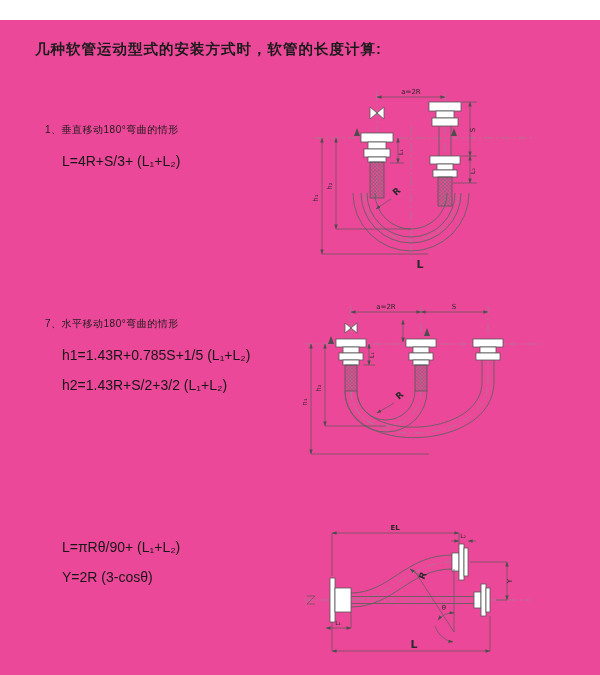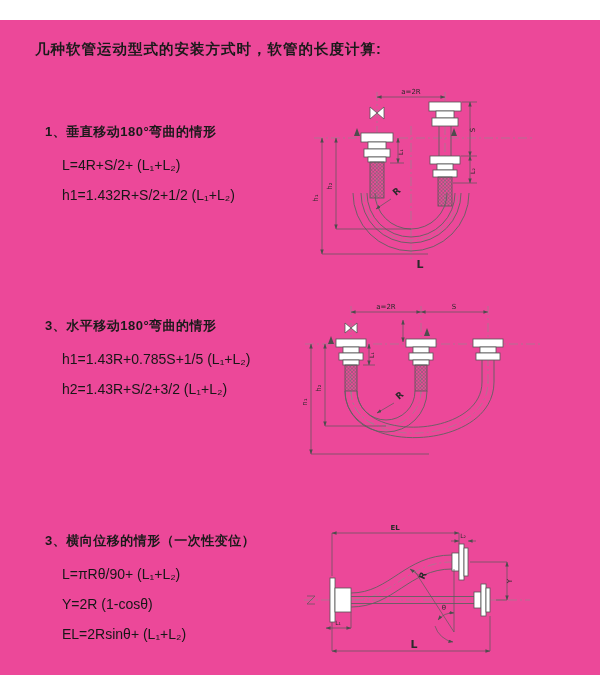--- a/index.html
+++ b/index.html
@@ -1,20 +1,20 @@
 <!DOCTYPE html>
 <html><head>
 <meta charset="utf-8">
 <style>
   html,body{margin:0;padding:0;background:#ffffff;}
   .page{position:relative;width:600px;height:675px;background:#ec4899;overflow:hidden;
         font-family:"Liberation Sans","DejaVu Sans",sans-serif;color:#1a1a1a;margin-top:20px;}
   .title{position:absolute;left:35px;top:20px;font-size:14.5px;font-weight:bold;letter-spacing:1px;}
   .sec{position:absolute;left:45px;width:270px;}
-  .sec-heading{font-size:13px;font-weight:bold;letter-spacing:0.5px;margin-bottom:9px;}
+  .sec-heading{font-size:10px;font-weight:normal;letter-spacing:0.5px;margin-bottom:9px;}
   .formula{font-size:14px;line-height:30px;padding-left:17px;white-space:nowrap;color:#171717;}
   .diag{position:absolute;}
   
   .dim{stroke:#5a5a5a;stroke-width:0.7;fill:none;}
   .cl{stroke:#8d8d8d;stroke-width:0.6;fill:none;stroke-dasharray:9 3 2 3;}
   .hose{stroke:#616161;stroke-width:0.9;fill:none;}
   .part{stroke:#555555;stroke-width:0.8;fill:#ffffff;}
   .hrect{stroke:#555555;stroke-width:0.8;}
   .arr{fill:#4d4d4d;stroke:none;}
   .lab{fill:#2a2a2a;font-family:"DejaVu Sans","Liberation Sans",sans-serif;font-size:7px;}
@@ -24,22 +24,21 @@
 </style>
 </head>
 <body>
 
 <div class="page">
 
   <div class="title">几种软管运动型式的安装方式时，软管的长度计算:</div>
 
   <section class="sec" style="top:103px">
     <div class="sec-heading">1、垂直移动180°弯曲的情形</div>
-    <div class="formula">L=4R+S/2+ (L₁+L₂)</div>
-    <div class="formula">h1=1.432R+S/2+1/2 (L₁+L₂)</div>
+    <div class="formula">L=4R+S/3+ (L₁+L₂)</div>
   </section>
 
   <svg class="diag" style="left:312px;top:66px" width="225" height="192" viewBox="0 0 225 192">
     <defs>
       <marker id="m1" markerWidth="7" markerHeight="5" refX="6.5" refY="2.5" orient="auto-start-reverse">
         <path d="M0,0 L7,2.5 L0,5 z" fill="#4d4d4d"></path>
       </marker>
       <pattern id="p1" patternUnits="userSpaceOnUse" width="3.5" height="3.5">
         <path d="M0,3.5 L3.5,0 M0,0 L3.5,3.5" stroke="#6a6a6a" stroke-width="0.55"></path>
       </pattern>
@@ -112,21 +111,21 @@
       <polygon class="arr" points="142,42 139,50 145,50"></polygon>
 
       <text class="lab lab-r" x="84" y="110" transform="rotate(-42 84 110)">R</text>
       <path class="dim" d="M79 113 L64 123" marker-end="url(#m1)"></path>
 
       <text class="lab lab-big" x="108" y="182" text-anchor="middle">L</text>
     </g>
   </svg>
 
   <section class="sec" style="top:297px">
-    <div class="sec-heading">3、水平移动180°弯曲的情形</div>
+    <div class="sec-heading">7、水平移动180°弯曲的情形</div>
     <div class="formula">h1=1.43R+0.785S+1/5 (L₁+L₂)</div>
     <div class="formula">h2=1.43R+S/2+3/2 (L₁+L₂)</div>
   </section>
 
   <svg class="diag" style="left:303px;top:282px" width="240" height="170" viewBox="0 0 240 170">
     <defs>
       <marker id="m2" markerWidth="7" markerHeight="5" refX="6.5" refY="2.5" orient="auto-start-reverse">
         <path d="M0,0 L7,2.5 L0,5 z" fill="#4d4d4d"></path>
       </marker>
       <pattern id="p2" patternUnits="userSpaceOnUse" width="3.5" height="3.5">
@@ -196,24 +195,22 @@
       <path class="dim" d="M100 18 V40" marker-start="url(#m2)" marker-end="url(#m2)"></path>
       <polygon class="arr" points="28,34 25,42 31,42"></polygon>
       <polygon class="arr" points="124,26 121,34 127,34"></polygon>
 
       <text class="lab lab-r" x="96" y="98" transform="rotate(-42 96 98)">R</text>
       <path class="dim" d="M91 101 L74 111" marker-end="url(#m2)"></path>
     </g>
   </svg>
 
   <section class="sec" style="top:512px">
-    <div class="sec-heading">3、横向位移的情形（一次性变位）</div>
     <div class="formula">L=πRθ/90+ (L₁+L₂)</div>
-    <div class="formula">Y=2R (1-cosθ)</div>
-    <div class="formula">EL=2Rsinθ+ (L₁+L₂)</div>
+    <div class="formula">Y=2R (3-cosθ)</div>
   </section>
 
   <svg class="diag" style="left:302px;top:500px" width="230" height="150" viewBox="0 0 230 150">
     <defs>
       <marker id="m3" markerWidth="7" markerHeight="5" refX="6.5" refY="2.5" orient="auto-start-reverse">
         <path d="M0,0 L7,2.5 L0,5 z" fill="#4d4d4d"></path>
       </marker>
     </defs>
 
     <g>

